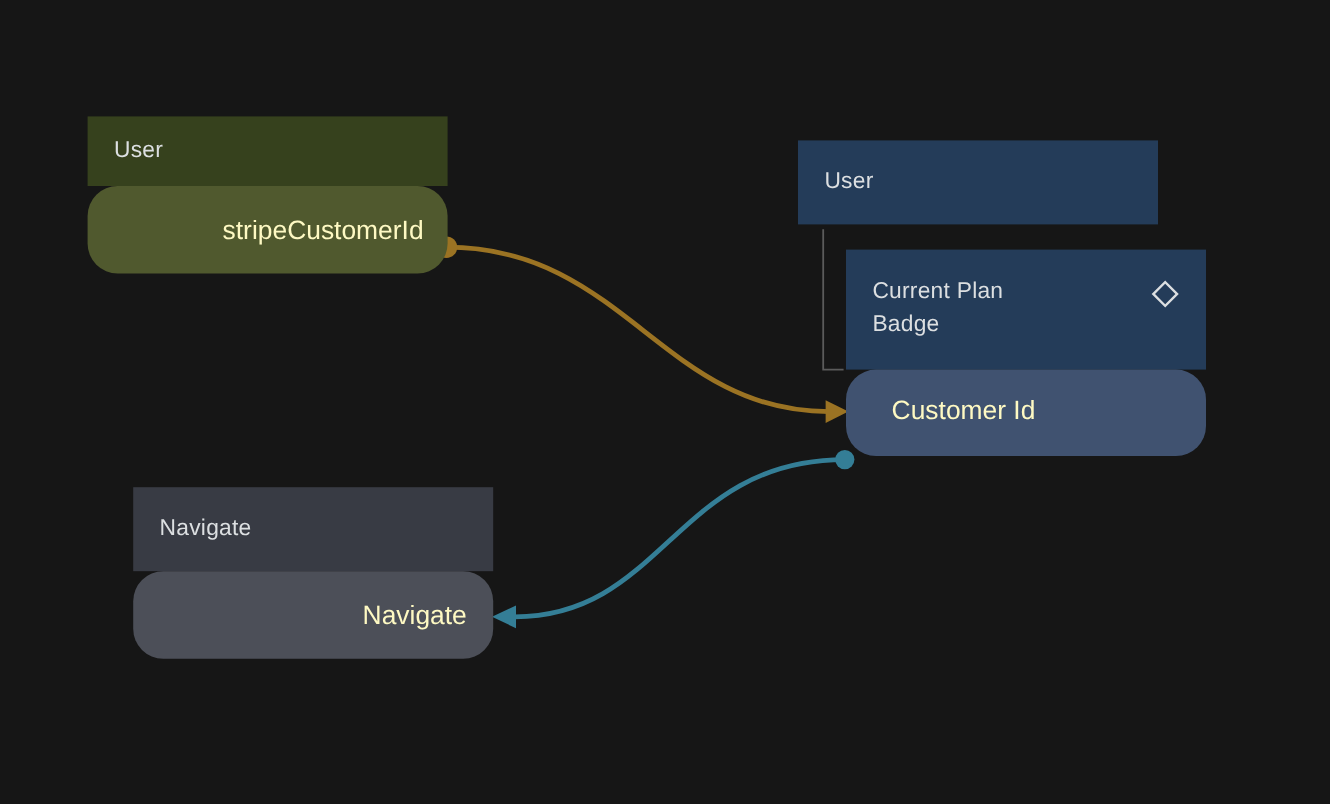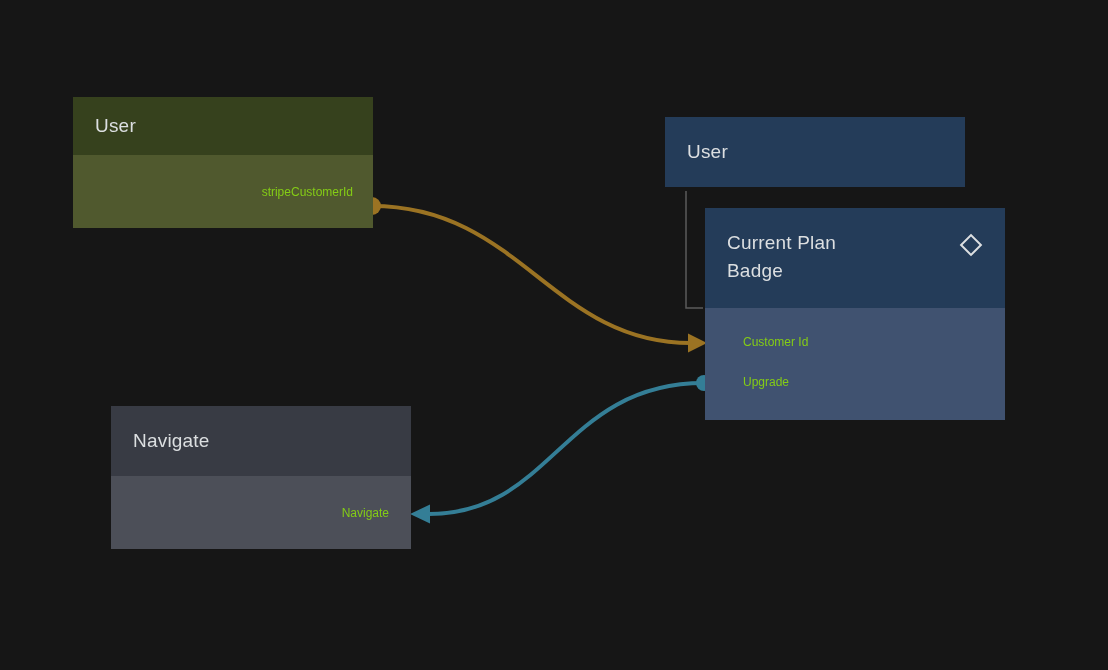--- a/index.html
+++ b/index.html
@@ -26,21 +26,21 @@
 
   .node-header {
     display: flex;
     align-items: center;
     padding: 0 22px;
     color: #dcdfe1;
     font-size: 19px;
     letter-spacing: 0.2px;
   }
 
-  .node-body { color: #84cc16; font-size: 12px; }
+  .node-body { color: #fef9c3; font-size: 22px; border-radius: 25px; }
 
   
   #node-user { left: 73px; top: 97px; }
   #node-user .node-header { height: 58px; }
   #node-user .port-row {
     height: 73px;
     display: flex;
     align-items: center;
     justify-content: flex-end;
     padding-right: 20px;
@@ -127,23 +127,20 @@
 
   <div class="node" id="node-current-plan-badge">
     <div class="node-header" style="background: rgb(36, 60, 89); gap: 21px;">
       <span class="node-title">Current Plan Badge</span>
       <span class="diamond-icon"></span>
     </div>
     <div class="node-body" style="background: rgb(64, 82, 112);">
       <div class="port-row">
         <span>Customer Id</span>
       </div>
-      <div class="port-row">
-        <span>Upgrade</span>
-      </div>
     </div>
   </div>
 
   <div class="node" id="node-navigate">
     <div class="node-header" style="background: rgb(56, 59, 68);">
       <span class="node-title">Navigate</span>
     </div>
     <div class="node-body" style="background: rgb(76, 79, 88);">
       <div class="port-row">
         <span>Navigate</span>

